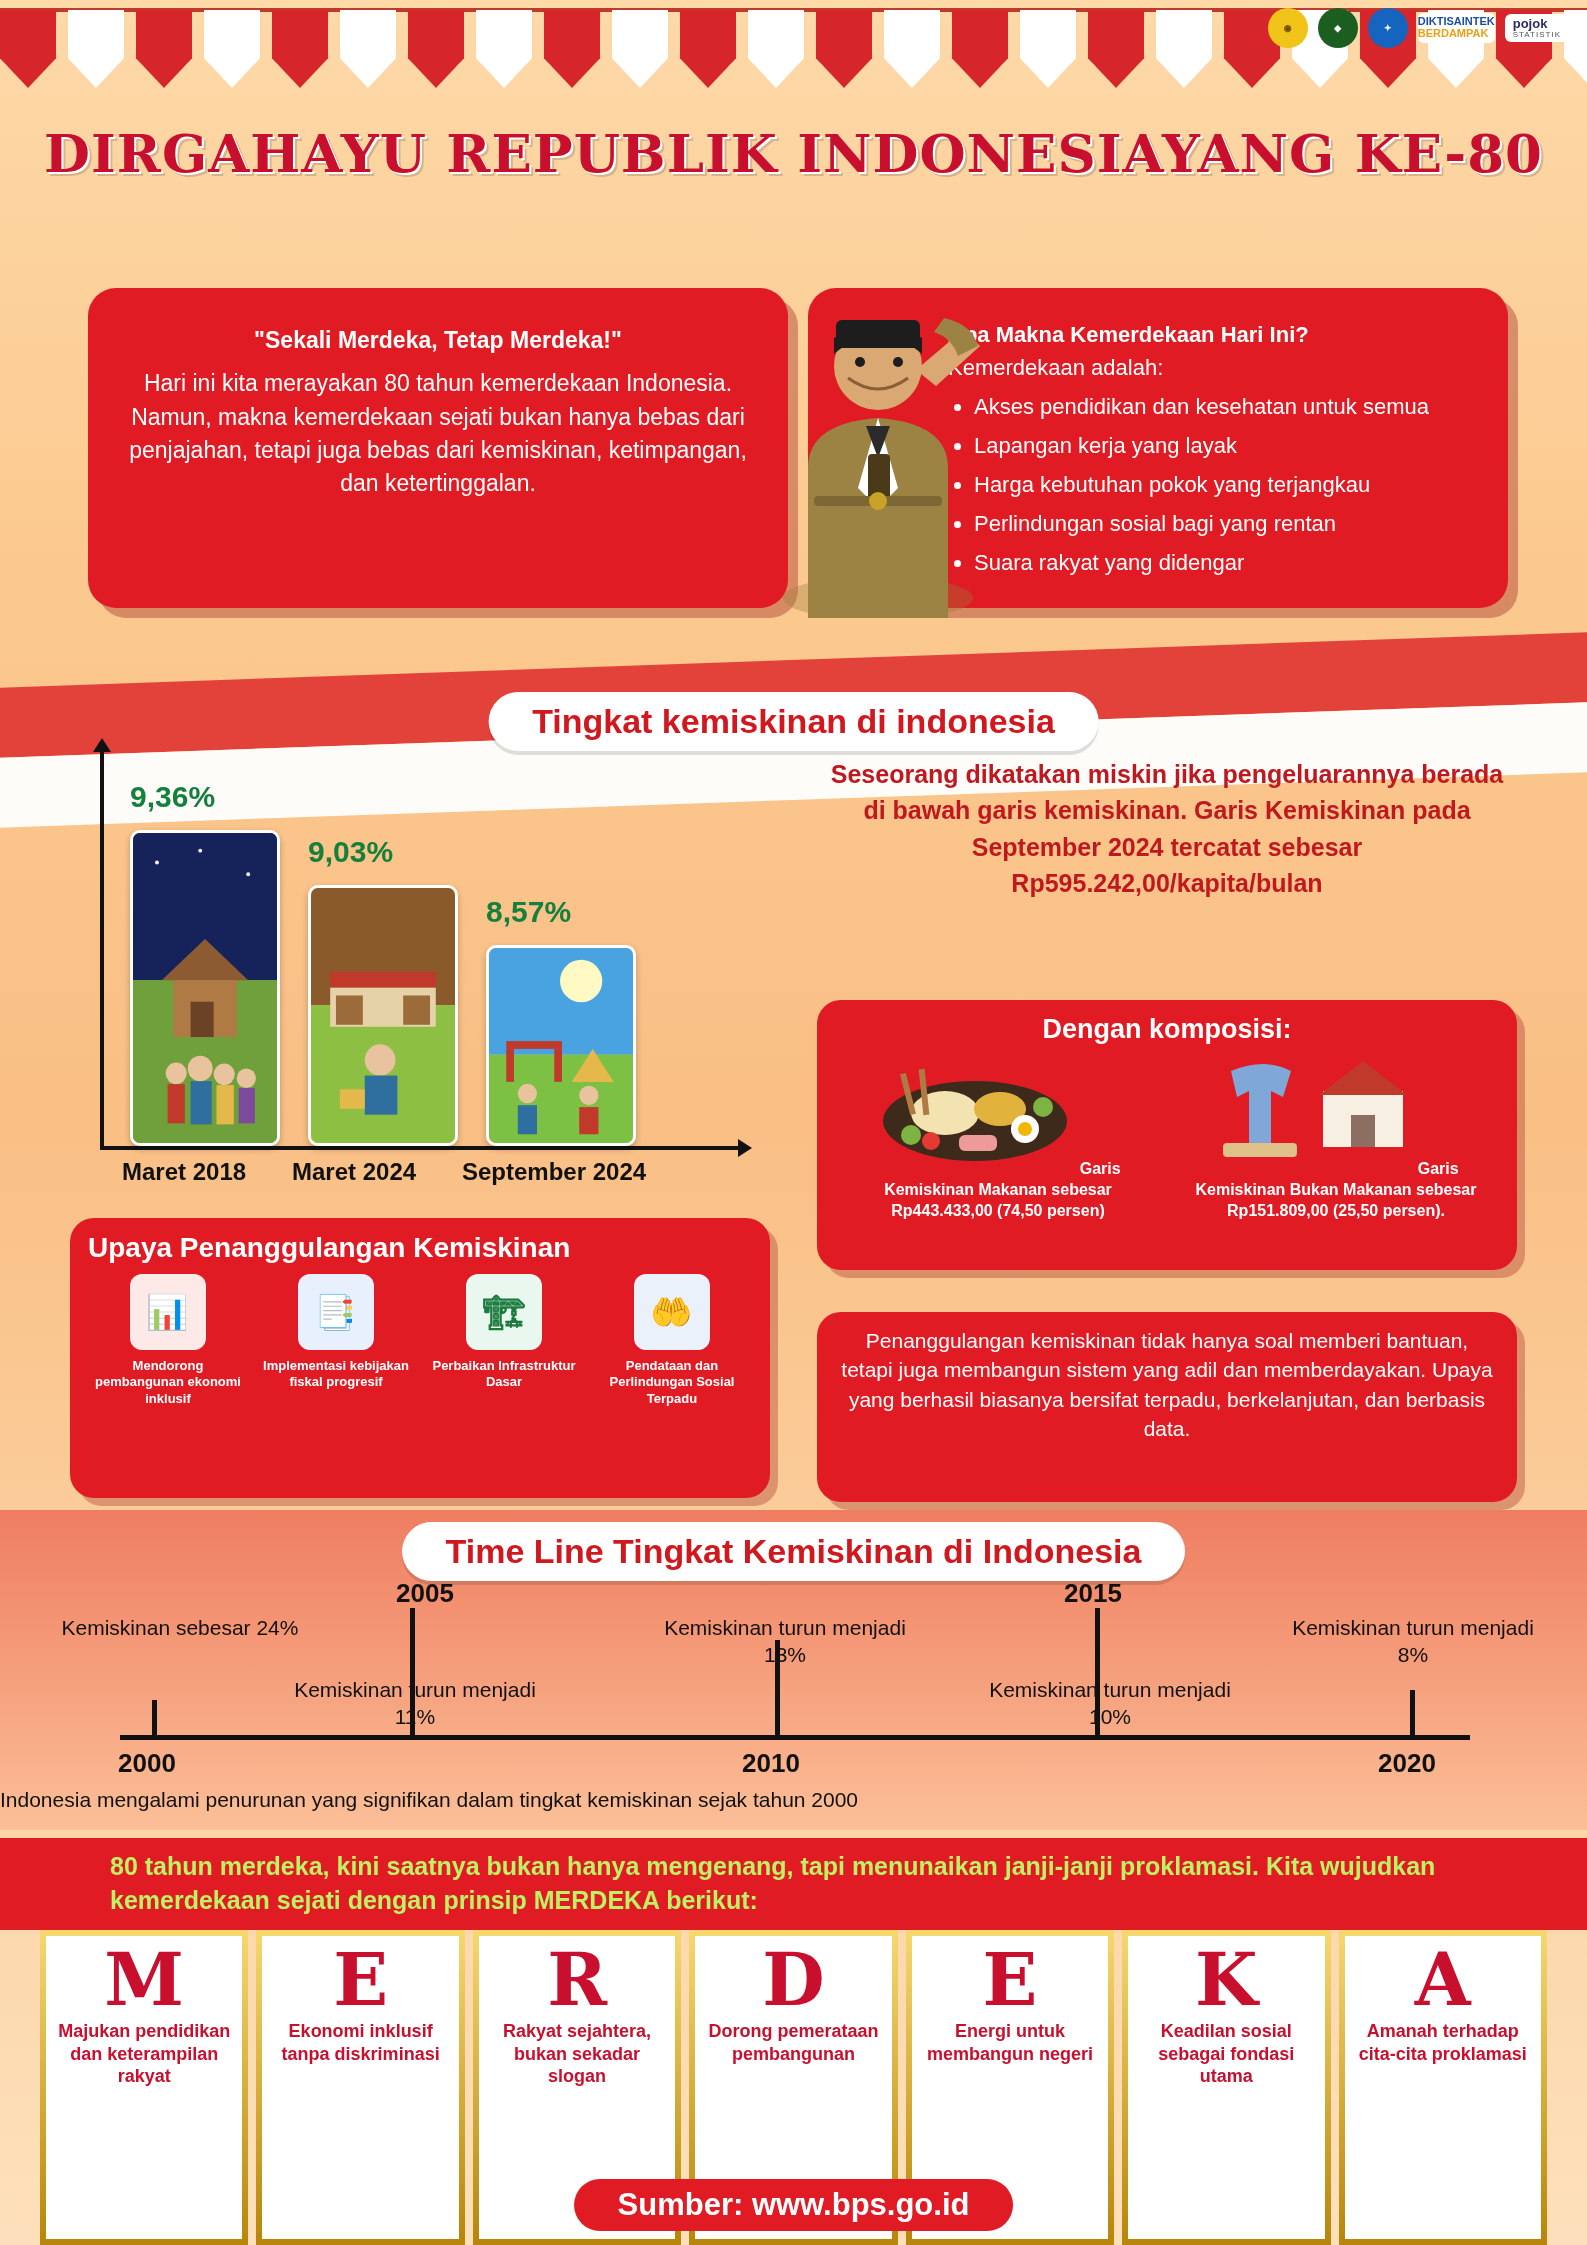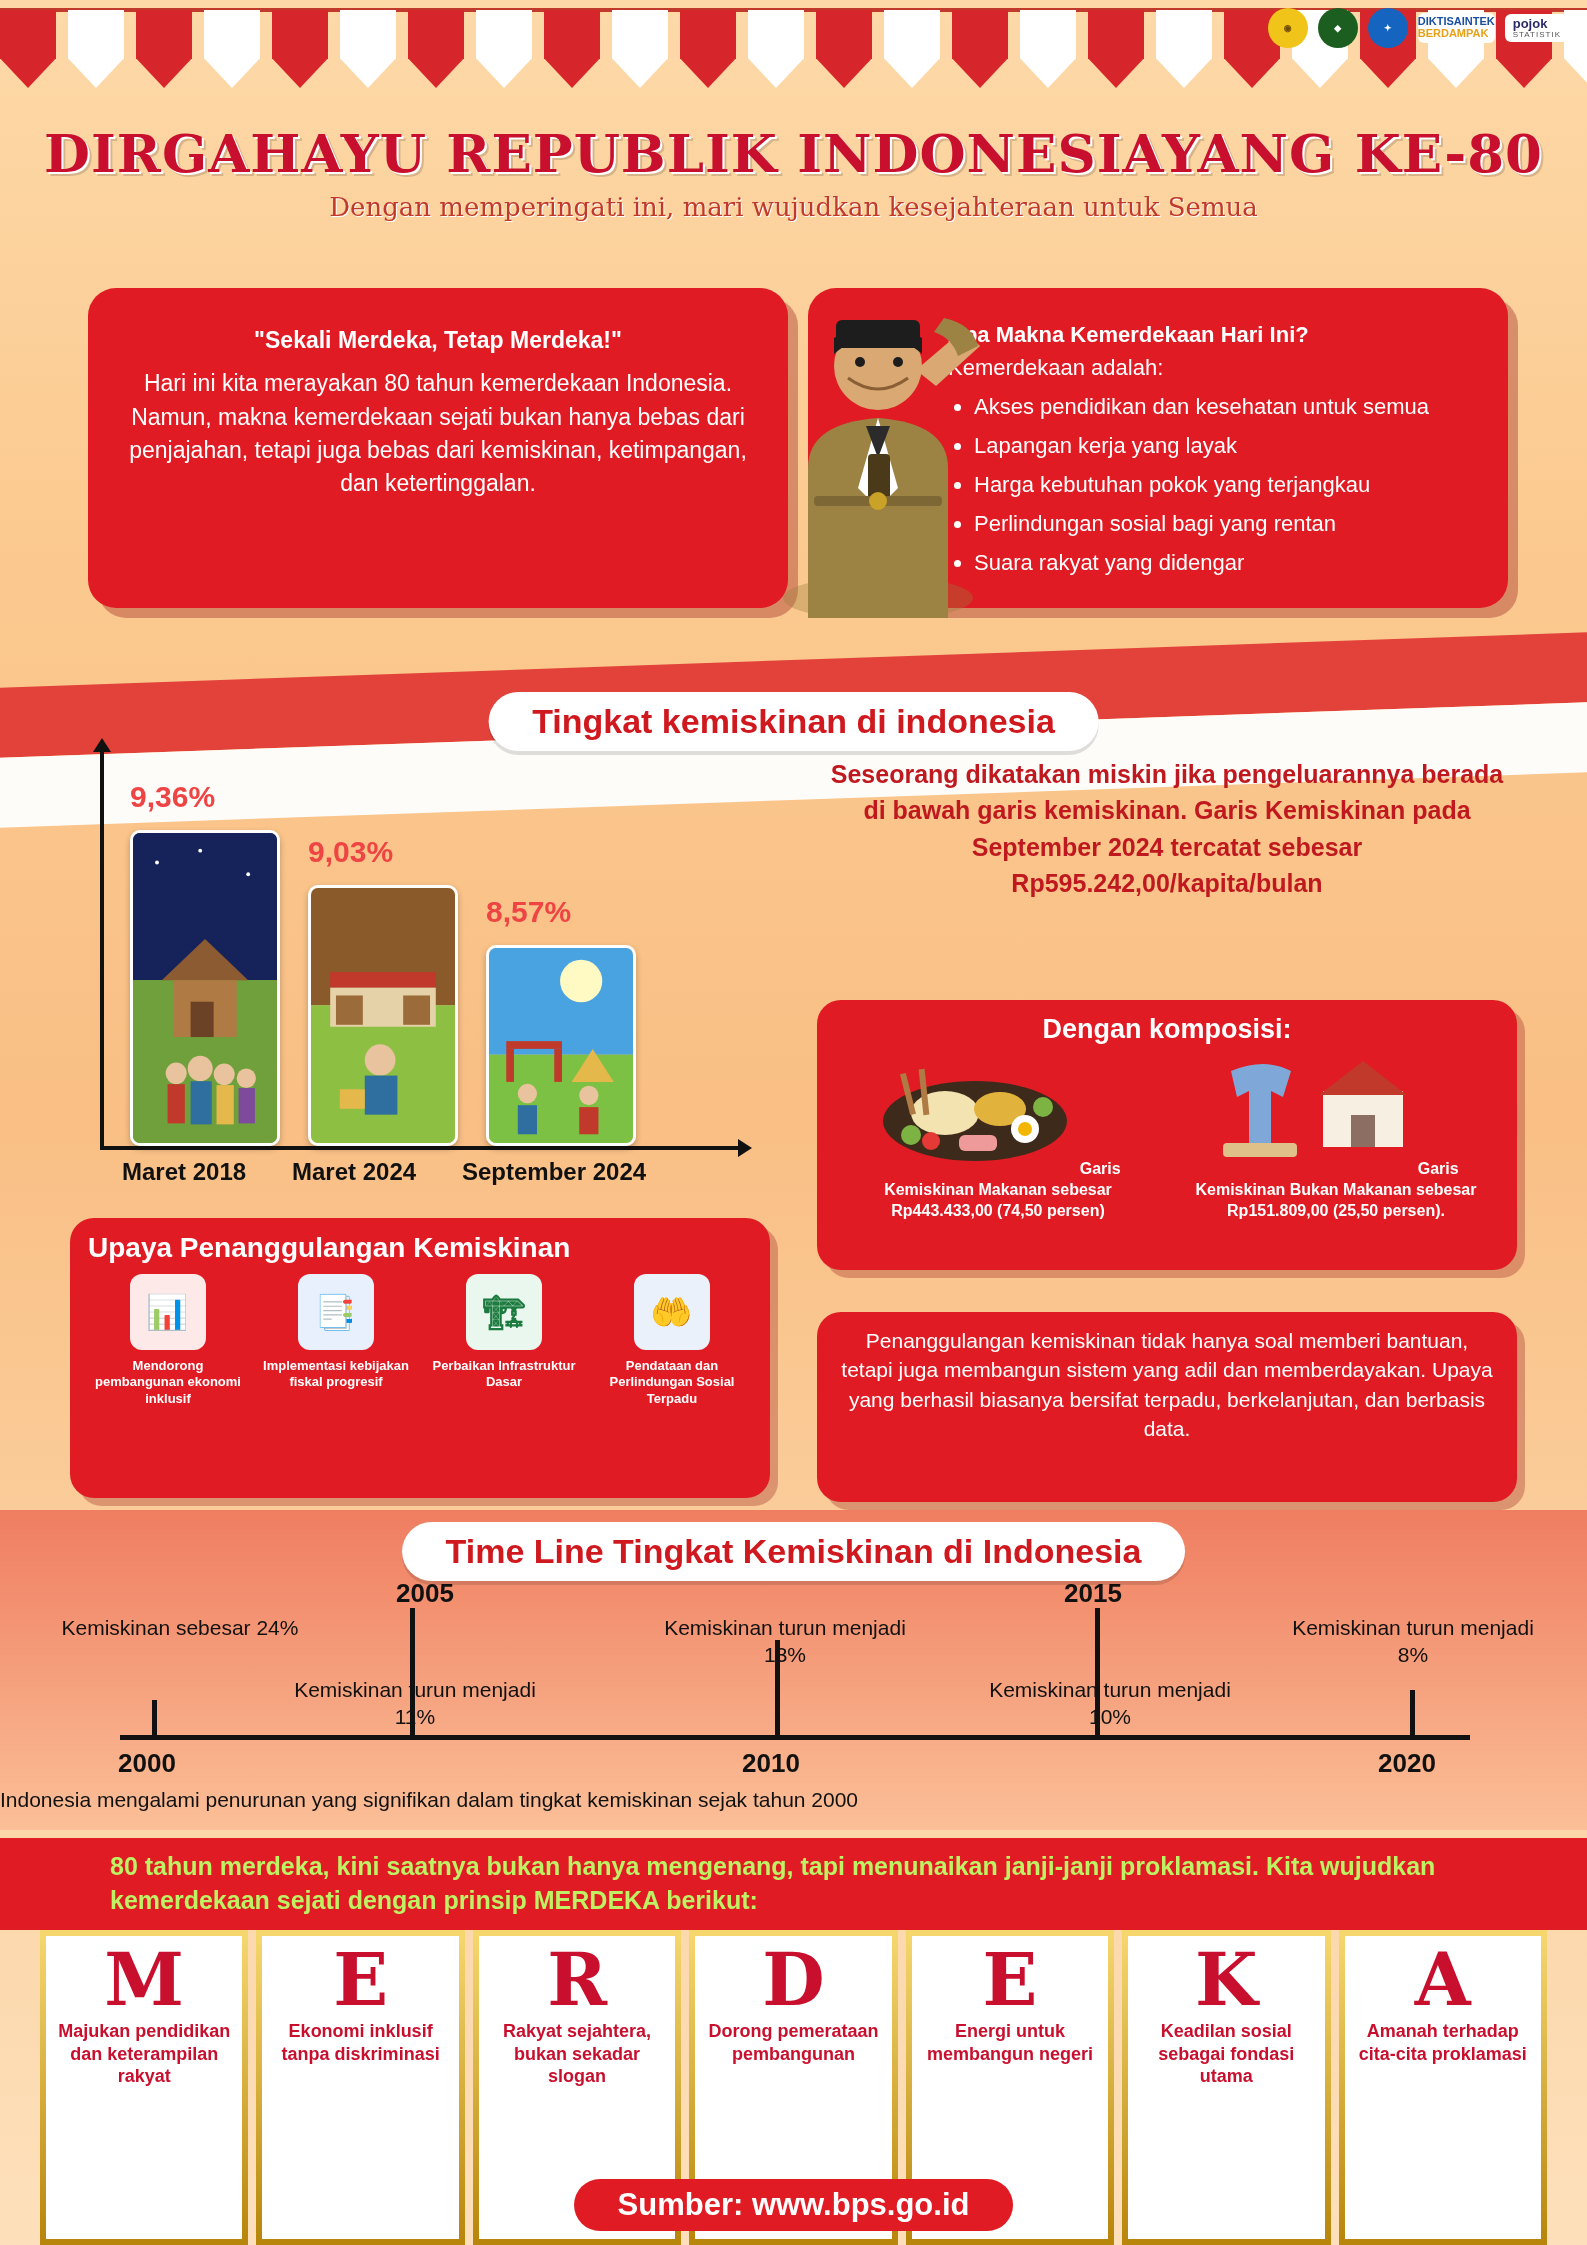--- a/index.html
+++ b/index.html
@@ -65,21 +65,21 @@
     font-size:34px; font-weight:bold; color:#d0181f; white-space:nowrap;
     box-shadow:0 4px 0 rgba(0,0,0,.12); z-index:30;
   }
 
   .chart-area { position:absolute; top:740px; left:70px; width:730px; height:460px; z-index:22;}
   .axis-v { position:absolute; left:30px; top:10px; width:4px; height:400px; background:#111;}
   .axis-v:after{content:"";position:absolute;top:-12px;left:-7px;border-left:9px solid transparent;border-right:9px solid transparent;border-bottom:14px solid #111;}
   .axis-h { position:absolute; left:30px; top:406px; width:640px; height:4px; background:#111;}
   .axis-h:after{content:"";position:absolute;right:-12px;top:-7px;border-top:9px solid transparent;border-bottom:9px solid transparent;border-left:14px solid #111;}
   .bar { position:absolute; border-radius:10px; overflow:hidden; border:3px solid #fff; box-shadow:0 3px 6px rgba(0,0,0,.25);}
-  .barlabel { position:absolute; font-size:30px; font-weight:bold; color:#ef4444; }
+  .barlabel { position:absolute; font-size:30px; font-weight:bold; color:#15803d; }
   .xlabel { position:absolute; font-size:24px; font-weight:bold; color:#111; top:418px;}
 
   .def-box { position:absolute; top:756px; right:70px; width:700px; font-size:25px; color:#c0181f;
      line-height:1.45; text-align:center; font-weight:bold; z-index:22;}
 
   .komposisi {
     position:absolute; top:1000px; right:70px; width:700px; height:270px;
     background:#e01b24; border-radius:24px; color:#fff; z-index:25;
     box-shadow:8px 8px 0 rgba(150,20,20,.3); padding:14px 18px;
   }
@@ -172,21 +172,20 @@
     <span class="l2">BERDAMPAK</span>
   </div>
   <div class="logo-pojok">
     <span class="p1">pojok</span>
     <span class="p2">STATISTIK</span>
   </div>
 </div>
 
 <div class="title-wrap">
   <h1 class="main-title">DIRGAHAYU REPUBLIK INDONESIAYANG KE-80</h1>
-  <div class="subtitle">Dengan memperingati ini, mari wujudkan kesejahteraan untuk Semua</div>
 </div>
 
 <div class="hero">
   <div class="hero-card-left">
     <div class="quote">"Sekali Merdeka, Tetap Merdeka!"</div>
     <div>Hari ini kita merayakan 80 tahun kemerdekaan Indonesia. Namun, makna kemerdekaan sejati bukan hanya bebas dari penjajahan, tetapi juga bebas dari kemiskinan, ketimpangan, dan ketertinggalan.</div>
   </div>
 
   <svg class="soekarno" viewBox="0 0 260 360">
     <ellipse cx="130" cy="340" rx="95" ry="22" fill="#9a7b3a" opacity=".35"></ellipse>

